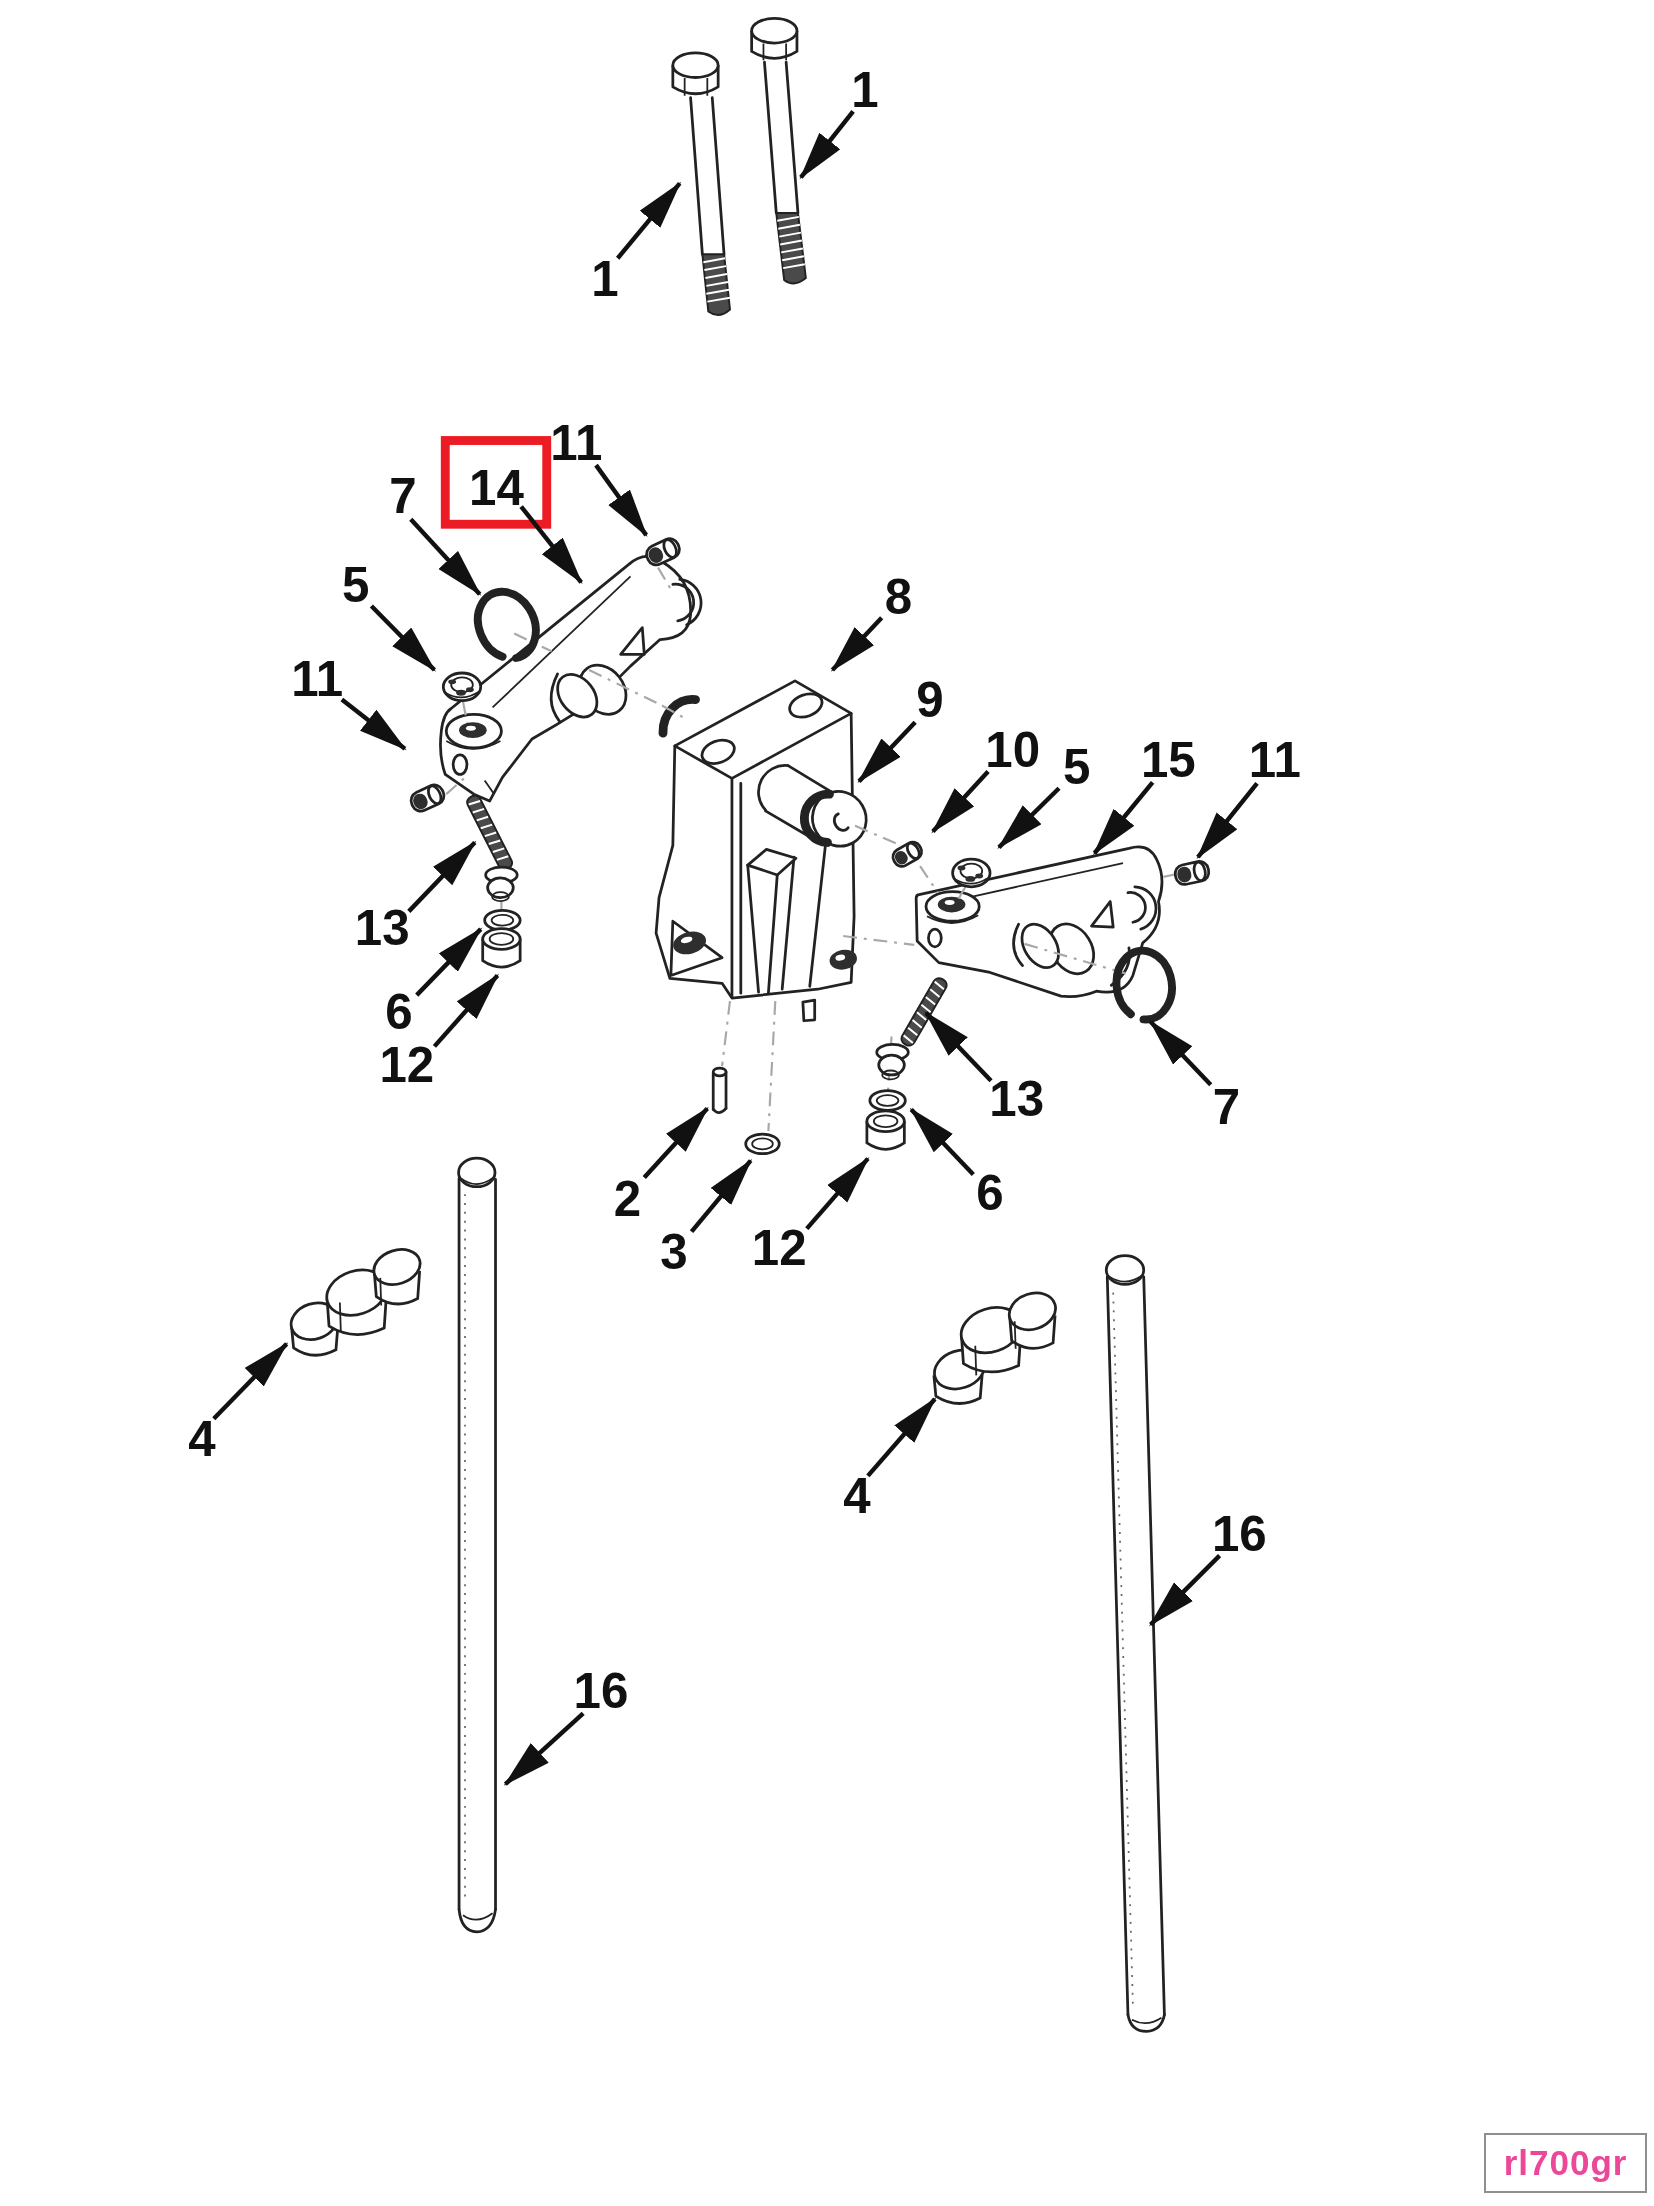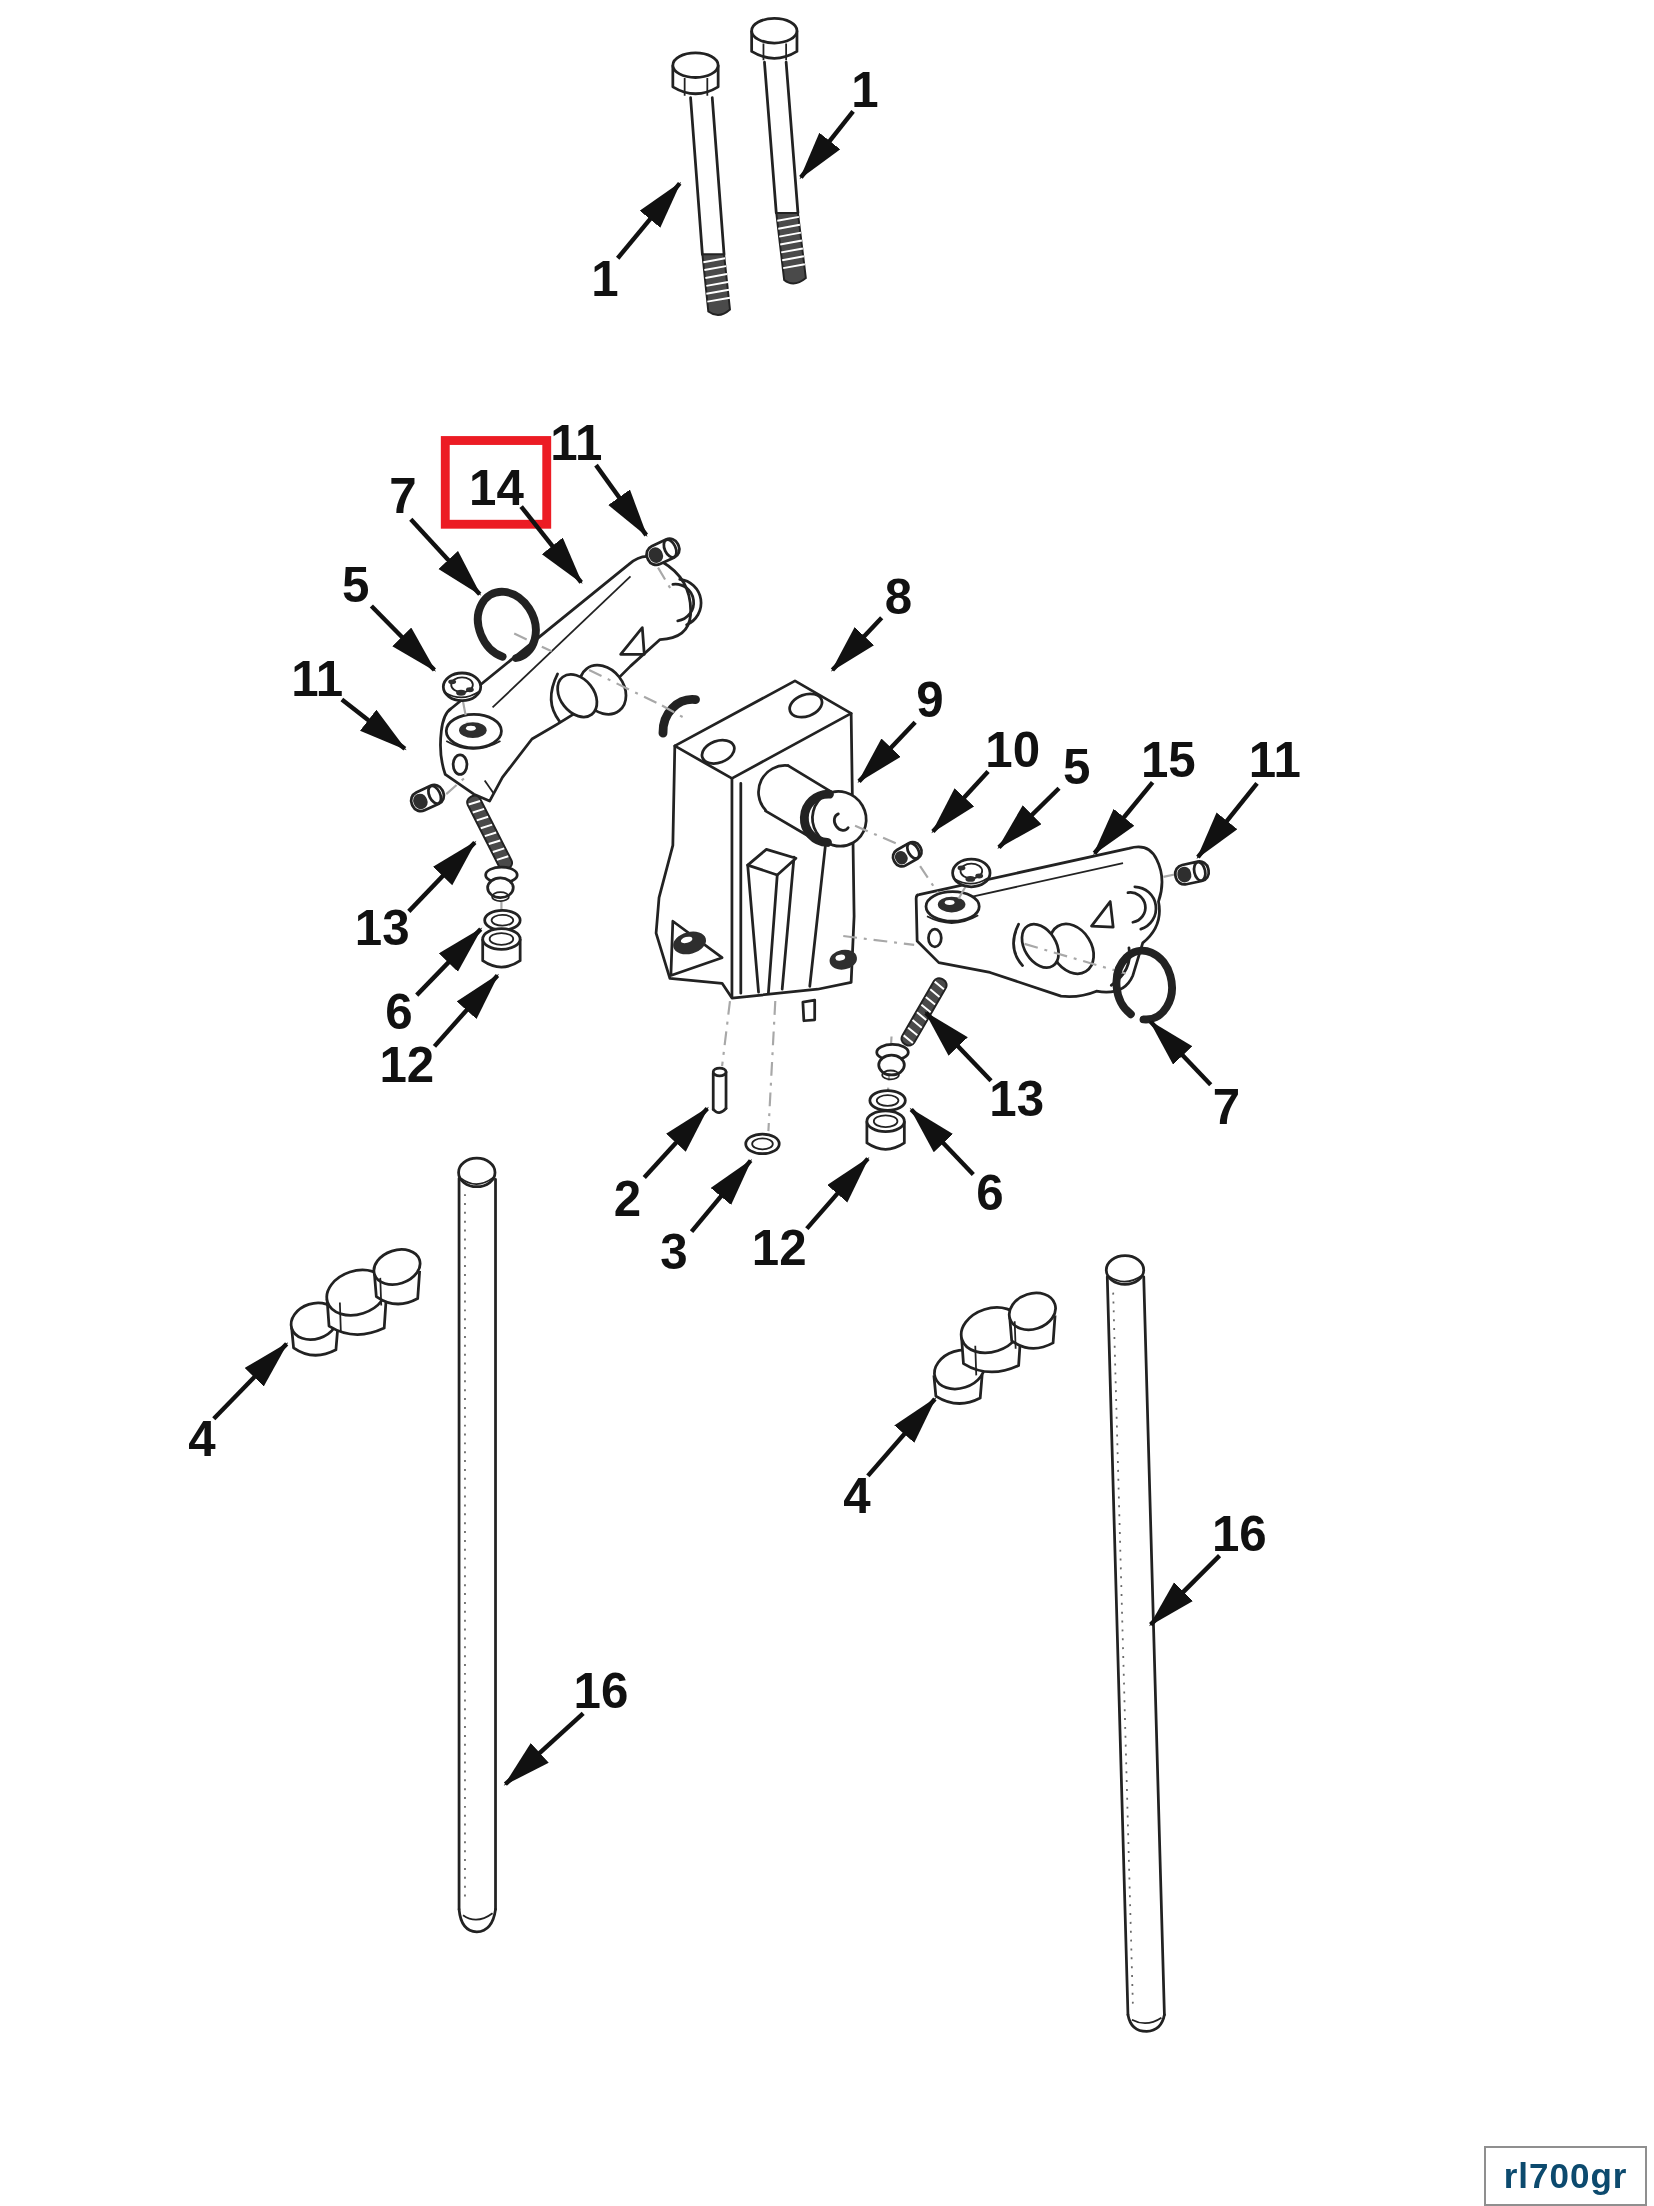--- a/index.html
+++ b/index.html
@@ -11,23 +11,23 @@
   .ln{fill:none;stroke:#222222;stroke-width:2.8;stroke-linecap:round;stroke-linejoin:round;}
   .thin{fill:none;stroke:#222222;stroke-width:1.8;}
   .drk{fill:#2e2e2e;stroke:none;}
   .thr{fill:#4a4a4a;stroke:#222222;stroke-width:2;}
   .tick{stroke:#ffffff;stroke-width:2;fill:none;}
   .dash{stroke:#a8a8a8;stroke-width:2.2;stroke-dasharray:14 7 3 7;fill:none;}
   .dot{stroke:#6a6a6a;stroke-width:1.8;stroke-dasharray:2 7;fill:none;}
   .thick{fill:none;stroke:#222222;stroke-width:9;stroke-linecap:round;}
   #callout-layer text{font:bold 50px "Liberation Sans", sans-serif;fill:#111111;text-anchor:middle;}
   #callout-layer line{stroke:#111111;stroke-width:4.5;}
-  #fig-code{position:absolute;right:7.9px;bottom:1px;border:2px solid #8f8f8f;
+  #fig-code{position:absolute;right:7.9px;bottom:14px;border:2px solid #8f8f8f;
             background:#ffffff;padding:7.9px 17.7px;font:bold 35px "Liberation Sans", sans-serif;
-            color:#0c4a6e;letter-spacing:1px;}
+            color:#ec4899;letter-spacing:1px;}
 </style>
 </head>
 <body>
 
 <div id="stage">
 <svg viewBox="0 0 1680 2240" width="1655" height="2207">
   <defs>
     <marker id="ah" markerWidth="12" markerHeight="7" refX="10.5" refY="3" orient="auto">
       <path d="M0,0 L11,3 L0,6 Z" fill="#111111"></path>
     </marker>

